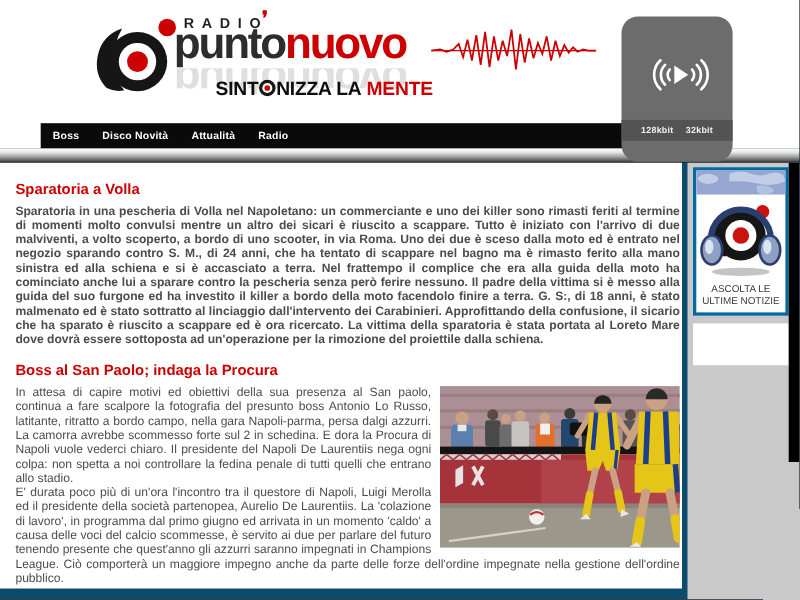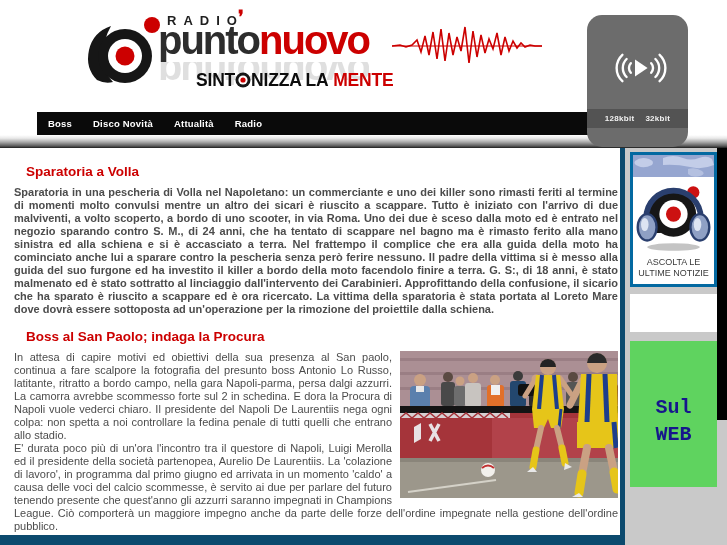--- a/index.html
+++ b/index.html
@@ -23,30 +23,30 @@
   .waveform{position:absolute;left:392px;top:24px;}
   .tagline{position:absolute;left:196px;top:70px;font-size:17.5px;font-weight:bold;
     color:#0d0d0d;letter-spacing:-.2px;white-space:nowrap;}
   .tagline .mente{color:var(--accent_red);}
   .tagline svg{vertical-align:-2px;}
   
   .nav{position:absolute;left:37px;top:112px;width:588px;height:23px;background:#0a0a0a;
     display:flex;align-items:center;padding-left:11px;gap:21px;box-sizing:border-box;}
   .nav-item{color:#fff;font-size:9.5px;font-weight:bold;letter-spacing:.2px;cursor:pointer;}
   
-  .stream-box{position:absolute;left:587px;top:15px;width:101px;height:132px;background:#6c6c6c;
+  .stream-box{position:absolute;left:565px;top:15px;width:101px;height:132px;background:#6c6c6c;
     border-radius:15px;z-index:6;cursor:pointer;}
   .stream-box svg{display:block;margin:26px auto 0;}
   .stream-band{position:absolute;left:0;top:94px;width:101px;height:19px;background:#535353;
     display:flex;align-items:center;justify-content:center;gap:11px;}
   .stream-band span{color:#f2f2f2;font-size:8px;font-weight:bold;letter-spacing:.3px;}
   
   .content{position:absolute;left:0;top:148px;width:620px;height:387px;background:#fff;
     box-sizing:border-box;padding:16px 2px 0 14px;overflow:hidden;}
-  .article-title{color:var(--accent_red);font-size:13.5px;font-weight:bold;margin:0 0 0 12px;}
+  .article-title{color:var(--accent_red);font-size:13.5px;font-weight:bold;margin:0 0 0 0;}
   .body-text{color:#4c4c4c;font-size:11px;line-height:13px;text-align:justify;margin:7px 0 13px 0;font-weight:bold;}
   .article2-flow{margin:7px 0 12px 0;}
   .article2-flow .news-photo{float:right;margin:0 0 5px 8px;}
   .article2-flow span{display:block;color:#4c4c4c;font-size:11px;line-height:13px;text-align:justify;}
   
   .sidebar{position:absolute;left:625px;top:148px;width:102px;height:397px;background:#c9c9c9;}
   .black-notch{position:absolute;left:717px;top:148px;width:10px;height:272px;background:#000;}
   .listen-card{margin:4px 0 0 5px;width:81px;background:#fff;border:3px solid #0369a1;cursor:pointer;}
   .listen-card .map{display:block;}
   .listen-card .hp{display:block;margin:0 auto;}
@@ -242,21 +242,17 @@
       </svg>
       <div class="listen-label">
         <div>ASCOLTA LE</div>
         <div>ULTIME NOTIZIE</div>
       </div>
     </div>
 
 
     <div class="white-box"></div>
 
-    <div class="web-box">
-      <span>Sul</span>
-      <span>WEB</span>
-    </div>
   </div>
 
   <div class="black-notch"></div>
 
 </div>
 
 </body></html>

